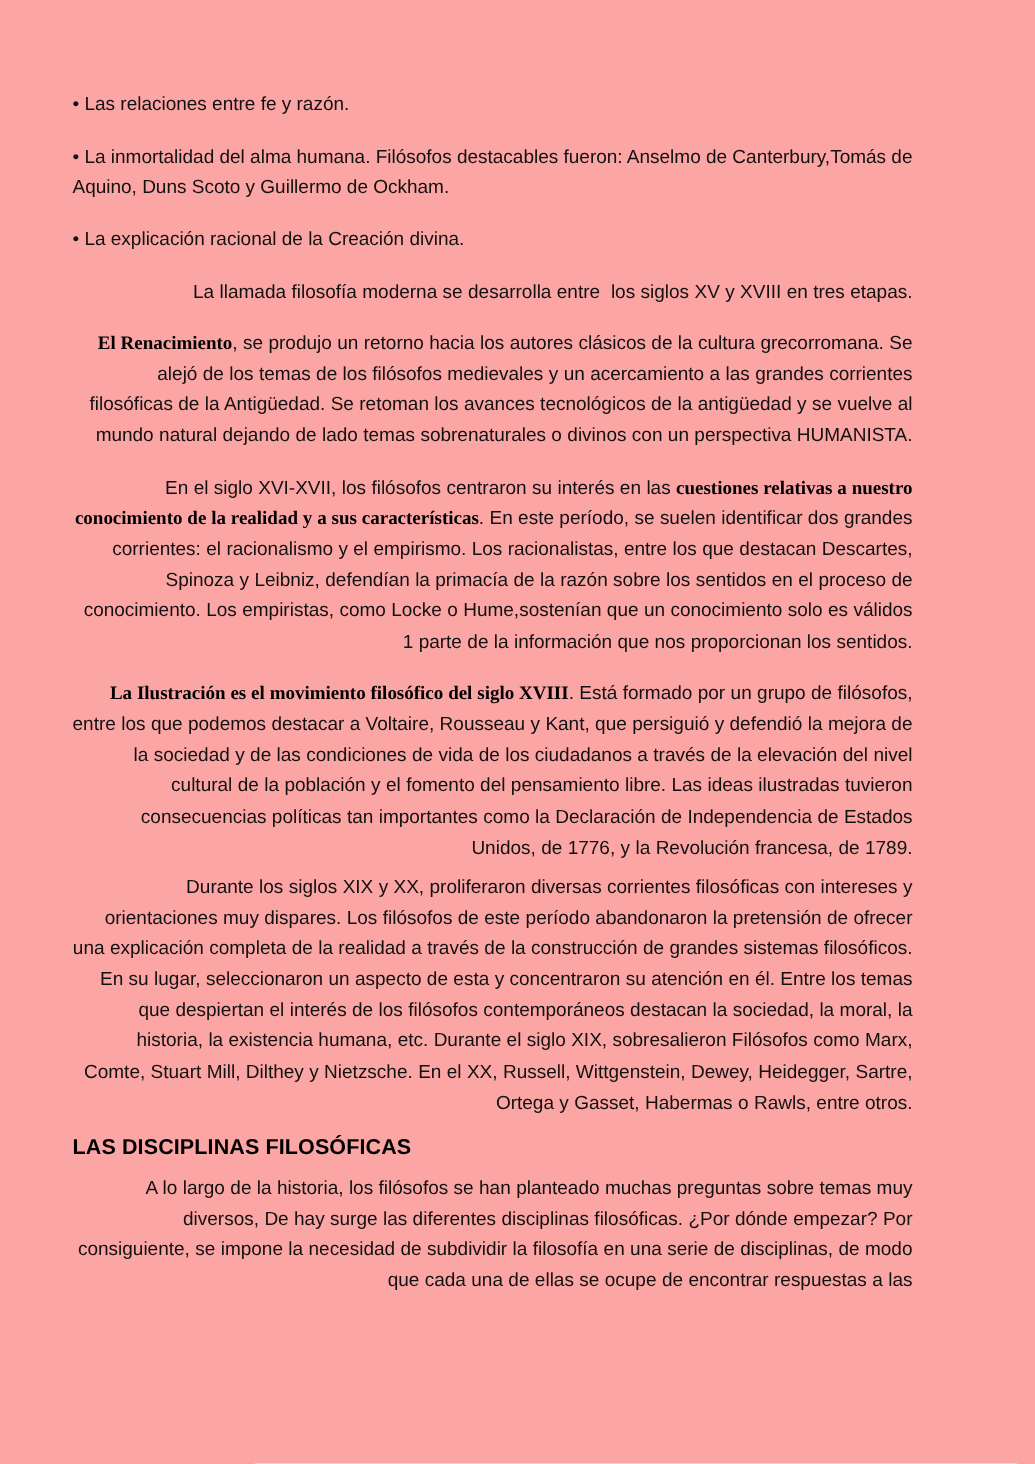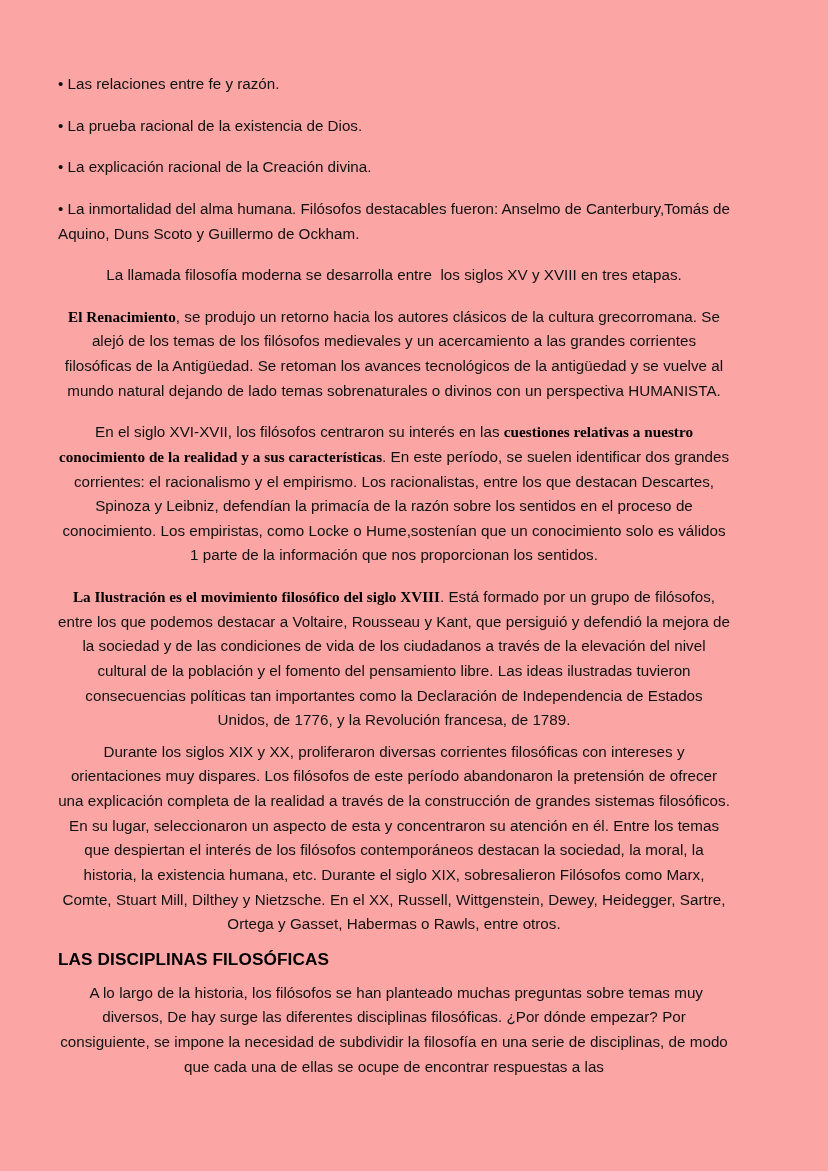--- a/index.html
+++ b/index.html
@@ -24,21 +24,21 @@
     overflow: hidden;
   }
   .doc {
     width: 672px;
   }
   p.para {
     margin: 0 0 17px 0;
     font-size: 15.2px;
     line-height: 1.62;
     color: #111111;
-    text-align: center;
+    text-align: right;
     white-space: pre-wrap;
     word-spacing: 0.1px;
   }
   p.bullet {
     margin: 0 0 17px 0;
     font-size: 15.2px;
     line-height: 1.62;
     color: #111111;
     white-space: pre-wrap;
   }
@@ -56,23 +56,22 @@
   b, strong { font-weight: bold; color: #000000; font-family: Liberation Serif, serif; }
   .para:last-child { margin-bottom: 0; }
 </style>
 </head>
 <body>
 
 <div class="page">
   <div class="doc">
 
     <p class="bullet">• Las relaciones entre fe y razón.</p>
-    <p class="bullet">• La prueba racional de la existencia de Dios.</p>
+    <p class="bullet">• La inmortalidad del alma humana. Filósofos destacables fueron: Anselmo de Canterbury,Tomás de Aquino, Duns Scoto y Guillermo de Ockham.</p>
     <p class="bullet">• La explicación racional de la Creación divina.</p>
-    <p class="bullet">• La inmortalidad del alma humana. Filósofos destacables fueron: Anselmo de Canterbury,Tomás de Aquino, Duns Scoto y Guillermo de Ockham.</p>
 
     <section class="sect-modernidad">
       <p class="para">La llamada filosofía moderna se desarrolla entre  los siglos XV y XVIII en tres etapas.</p>
       <p class="para"><b>El Renacimiento</b><span>, se produjo un retorno hacia los autores clásicos de la cultura grecorromana. Se alejó de los temas de los filósofos medievales y un acercamiento a las grandes corrientes filosóficas de la Antigüedad. Se retoman los avances tecnológicos de la antigüedad y se vuelve al mundo natural dejando de lado temas sobrenaturales o divinos con un perspectiva HUMANISTA.</span></p>
       <p class="para"><span>En el siglo XVI-XVII, los filósofos centraron su interés en las </span><b>cuestiones relativas a nuestro conocimiento de la realidad y a sus características</b><span>. En este período, se suelen identificar dos grandes corrientes: el racionalismo y el empirismo. Los racionalistas, entre los que destacan Descartes, Spinoza y Leibniz, defendían la primacía de la razón sobre los sentidos en el proceso de conocimiento. Los empiristas, como Locke o Hume,sostenían que un conocimiento solo es válidos 1 parte de la información que nos proporcionan los sentidos.</span></p>
       <p class="para"><b>La Ilustración es el movimiento filosófico del siglo XVIII</b><span>. Está formado por un grupo de filósofos, entre los que podemos destacar a Voltaire, Rousseau y Kant, que persiguió y defendió la mejora de la sociedad y de las condiciones de vida de los ciudadanos a través de la elevación del nivel cultural de la población y el fomento del pensamiento libre. Las ideas ilustradas tuvieron consecuencias políticas tan importantes como la Declaración de Independencia de Estados Unidos, de 1776, y la Revolución francesa, de 1789.</span></p>
     </section>
 
     <section class="sect-contemporanea">
       <p class="para">Durante los siglos XIX y XX, proliferaron diversas corrientes filosóficas con intereses y orientaciones muy dispares. Los filósofos de este período abandonaron la pretensión de ofrecer una explicación completa de la realidad a través de la construcción de grandes sistemas filosóficos. En su lugar, seleccionaron un aspecto de esta y concentraron su atención en él. Entre los temas que despiertan el interés de los filósofos contemporáneos destacan la sociedad, la moral, la historia, la existencia humana, etc. Durante el siglo XIX, sobresalieron Filósofos como Marx, Comte, Stuart Mill, Dilthey y Nietzsche. En el XX, Russell, Wittgenstein, Dewey, Heidegger, Sartre, Ortega y Gasset, Habermas o Rawls, entre otros.</p>

